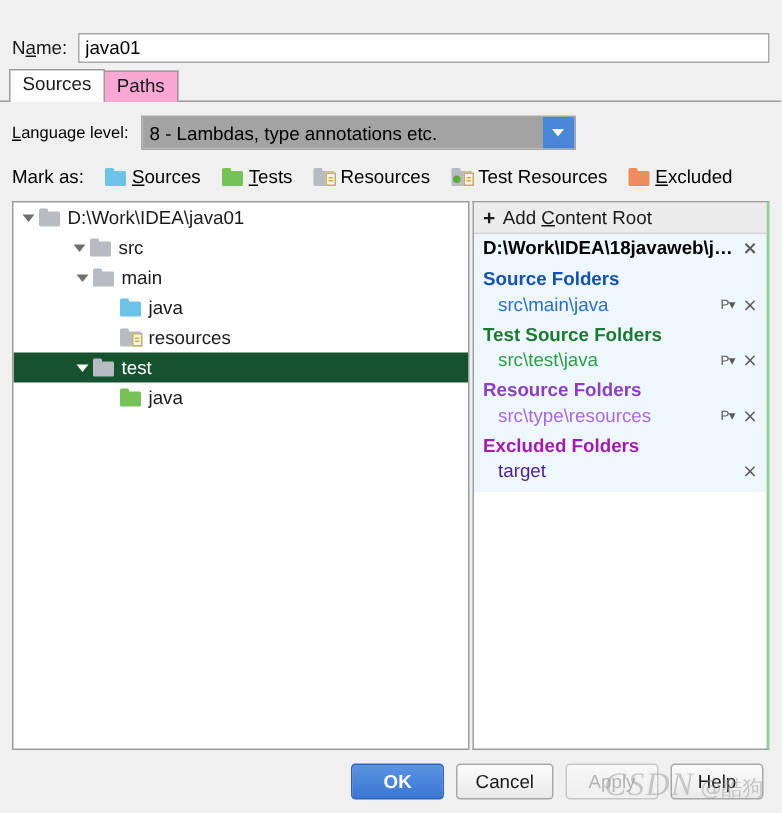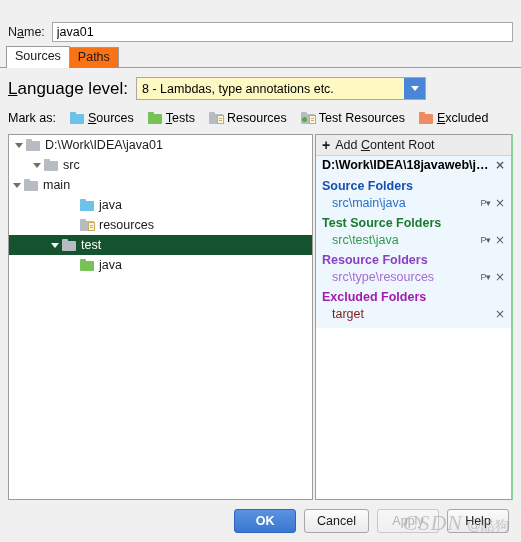--- a/index.html
+++ b/index.html
@@ -61,21 +61,21 @@
     border-bottom: 1px solid #9c9c9c;
     background: #f0f0f0;
     height: 21px;
     box-sizing: border-box;
   }
   .tab {
     padding: 2px 8px 3px 8px;
     font-size: 12.5px;
     border: 1px solid #9c9c9c;
     border-bottom: none;
-    background: #f97316;
+    background: #f9a8d4;
     color: #1a1a1a;
     margin-right: -1px;
     position: relative;
     top: 1px;
     line-height: 15px;
     white-space: nowrap;
   }
   .tab.active {
     background: #ffffff;
     z-index: 2;
@@ -83,42 +83,42 @@
     padding-bottom: 4px;
   }
 
   
   .lang-row {
     display: flex;
     align-items: center;
     padding: 9px 8px 8px 8px;
   }
   .lang-label {
-    font-size: 17px;
+    font-size: 11px;
     margin-right: 8px;
     white-space: nowrap;
   }
   .lang-label u { text-decoration: underline; }
   .combo {
     width: 290px;
     height: 23px;
     display: flex;
     align-items: stretch;
     border: 1px solid #a8a8a8;
     background: #f4f4f4;
     box-sizing: border-box;
   }
   .combo-value {
     flex: 1;
     display: flex;
     align-items: center;
     padding-left: 5px;
     font-size: 12.5px;
     color: #000;
-    background: #fef9c3;
+    background: #a3a3a3;
     overflow: hidden;
     white-space: nowrap;
   }
   .combo-arrow {
     width: 21px;
     background: #4a86d8;
     display: flex;
     align-items: center;
     justify-content: center;
   }
@@ -312,21 +312,21 @@
     justify-content: space-between;
     padding: 0 6px 0 16px;
     height: 17px;
     font-size: 12.5px;
     white-space: nowrap;
   }
   .grp-item .p { overflow: hidden; text-overflow: ellipsis; }
   .grp-item.src  .p { color: #2a6fc9; }
   .grp-item.test .p { color: #2f9c4a; }
   .grp-item.res  .p { color: #a96ad6; }
-  .grp-item.excl .p { color: #7f1d1d; }
+  .grp-item.excl .p { color: #4c1d95; }
 
   .item-actions {
     display: flex;
     align-items: center;
     flex: 0 0 auto;
     margin-left: 6px;
   }
   .pkg-icon {
     font-size: 9px;
     color: #5a5a5a;
@@ -482,32 +482,32 @@
         <span class="twist">
             <span class="arrow"></span>
           </span>
         <span class="fic gray">
             <span class="tab-top"></span>
             <span class="body"></span>
           </span>
         <span class="tlabel">D:\Work\IDEA\java01</span>
       </div>
 
-      <div class="trow" style="padding-left:20px">
+      <div class="trow" style="padding-left:36px">
         <span class="twist">
             <span class="arrow"></span>
           </span>
         <span class="fic gray">
             <span class="tab-top"></span>
             <span class="body"></span>
           </span>
         <span class="tlabel">src</span>
       </div>
 
-      <div class="trow" style="">
+      <div class="trow" style="padding-left:38px">
         <span class="twist">
             <span class="arrow"></span>
           </span>
         <span class="fic gray">
             <span class="tab-top"></span>
             <span class="body"></span>
           </span>
         <span class="tlabel">main</span>
       </div>
 

